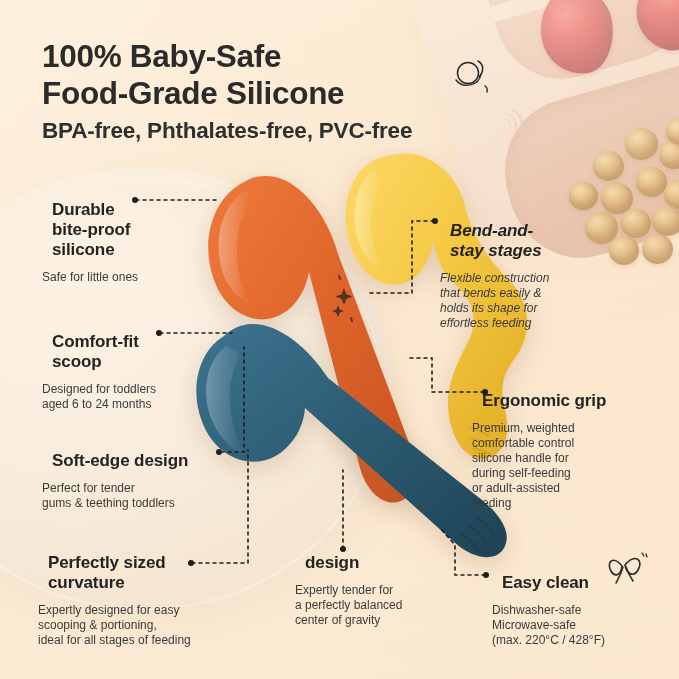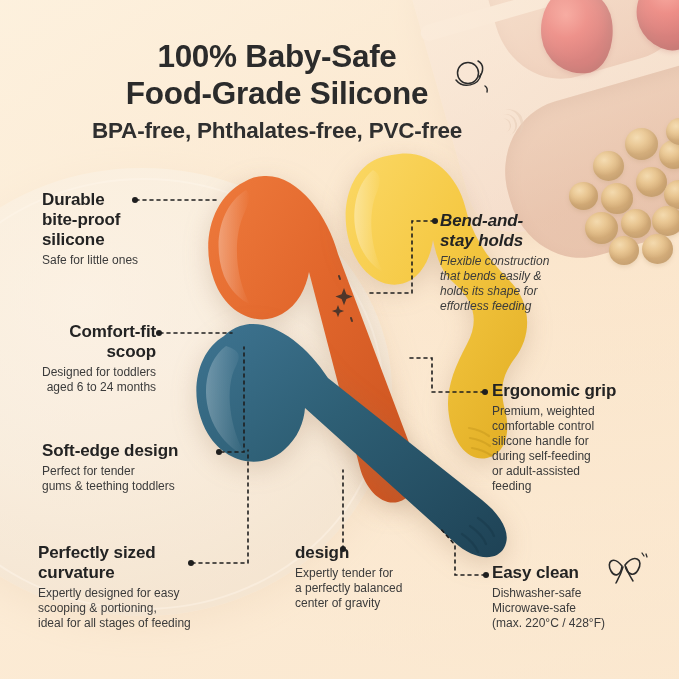--- a/index.html
+++ b/index.html
@@ -77,35 +77,35 @@
     box-shadow:inset -3px -5px 8px rgba(110,10,20,.45), 0 2px 5px rgba(150,30,40,.3);
   }
   .puff{
     position:absolute;border-radius:50%;
     background:radial-gradient(58% 52% at 36% 30%, #F0D49E 0%, #DFB572 48%, #BE8C49 100%);
     box-shadow:inset -2px -3px 5px rgba(140,95,45,.45), 0 2px 4px rgba(150,110,60,.28);
   }
   
   .spoon{position:absolute;filter:drop-shadow(0 7px 12px rgba(150,110,80,.25));}
   
-  .headline{position:absolute;left:42px;top:38px;width:470px;text-align:center;}
+  .headline{position:absolute;left:42px;top:38px;width:470px;}
   .h1{
     font-size:31.5px;font-weight:bold;line-height:1.16;color:#2B2B2B;
     letter-spacing:-.3px;margin:0;
   }
   .h2{
     font-size:22.5px;font-weight:bold;color:#2F2F2F;margin:7px 0 17px 0;letter-spacing:-.2px;
   }
   .doodle-planet{position:absolute;left:451px;top:56px;}
   .doodle-bow{position:absolute;left:604px;top:550px;}
   .sparkles{position:absolute;left:325px;top:272px;}
   
   .callout{position:absolute;}
   .callout .ttl{
-    font-size:17px;font-weight:bold;color:#232323;line-height:1.17;letter-spacing:-.1px;margin:0;
+    font-size:17px;font-weight:bold;color:#232323;line-height:1.17;letter-spacing:-.1px;margin:10px;
   }
   .callout .sub{
     font-size:12px;color:#3B3B3B;line-height:1.26;margin:3px 0 0 0;
   }
   
   .dot{
     position:absolute;width:6px;height:6px;border-radius:50%;background:#1E1E1E;
   }
   .leader{position:absolute;pointer-events:none;}
 </style>
@@ -312,21 +312,21 @@
     <div class="ttl">
       <div>Durable</div>
       <div>bite-proof</div>
       <div>silicone</div>
     </div>
     <div class="sub">
       <div>Safe for little ones</div>
     </div>
   </div>
 
-  <div class="callout" style="left:42px;top:322px;text-align:right;">
+  <div class="callout" style="left:42px;top:322px;">
     <div class="ttl">
       <div>Comfort-fit</div>
       <div>scoop</div>
     </div>
     <div class="sub">
       <div>Designed for toddlers</div>
       <div>aged 6 to 24 months</div>
     </div>
   </div>
 
@@ -359,31 +359,31 @@
     <div class="sub">
       <div>Expertly tender for</div>
       <div>a perfectly balanced</div>
       <div>center of gravity</div>
     </div>
   </div>
 
   <div class="callout" style="left:440px;top:211px;font-style:italic;">
     <div class="ttl">
       <div>Bend-and-</div>
-      <div>stay holds</div>
+      <div>stay stages</div>
     </div>
     <div class="sub">
       <div>Flexible construction</div>
       <div>that bends easily &amp;</div>
       <div>holds its shape for</div>
       <div>effortless feeding</div>
     </div>
   </div>
 
-  <div class="callout" style="left:492px;top:381px;">
+  <div class="callout" style="left:472px;top:381px;">
     <div class="ttl">
       <div>Ergonomic grip</div>
     </div>
     <div class="sub">
       <div>Premium, weighted</div>
       <div>comfortable control</div>
       <div>silicone handle for</div>
       <div>during self-feeding</div>
       <div>or adult-assisted</div>
       <div>feeding</div>

